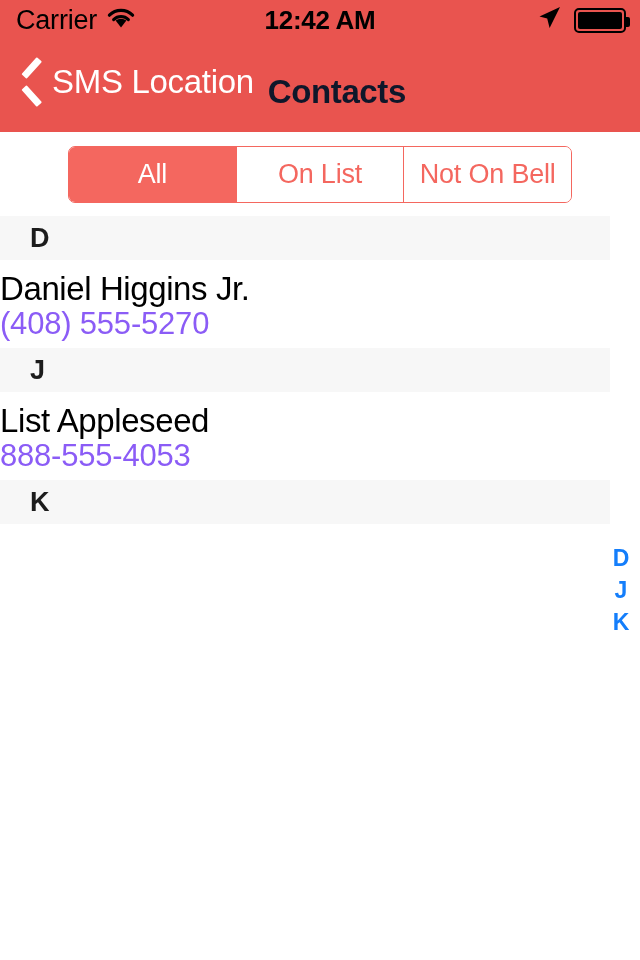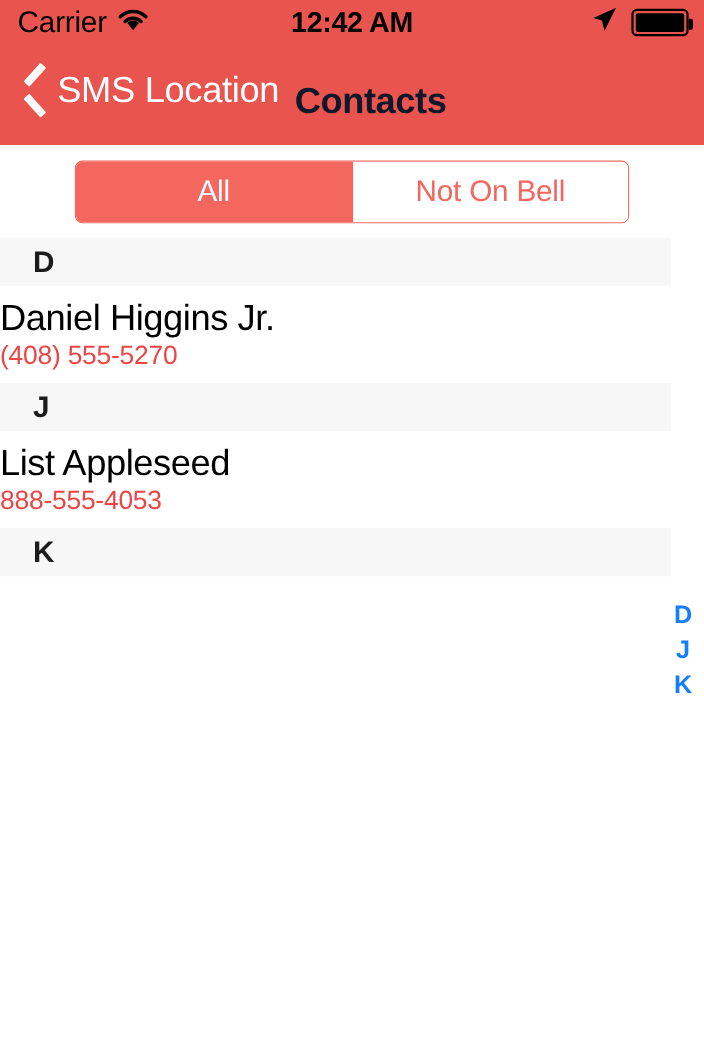--- a/index.html
+++ b/index.html
@@ -110,21 +110,21 @@
   .contact-row {
     height:88px; background:#ffffff; 
     display:flex; flex-direction:column; justify-content:center;
     position:relative; cursor:pointer;
   }
   .contact-name {
     font-size:33px; color:#000000; letter-spacing:-0.4px;
     line-height:38px;
   }
   .contact-phone {
-    font-size:24px; color:#ef4444; letter-spacing:-0.2px;
+    font-size:31px; color:#8b5cf6; letter-spacing:-0.2px;
     line-height:30px; margin-top:1px;
   }
   .contact-row.last::after {
     content:""; position:absolute; left:30px; right:30px; bottom:0;
     height:1.5px; background:#c8c7cc;
   }
 
   
   .index-bar {
     position:absolute; right:8px; top:545px;
@@ -171,20 +171,21 @@
         <span class="chev"></span>
         <span class="nav-back-label">SMS Location</span>
       </div>
       <div class="nav-title">Contacts</div>
     </div>
   </div>
 
   <div class="seg-wrap">
     <div class="segmented">
       <div class="seg selected">All</div>
+      <div class="seg">On List</div>
       <div class="seg">Not On Bell</div>
     </div>
   </div>
 
   <div class="list">
 
     <div class="section-header">D</div>
     <div class="contact-row">
       <div class="contact-name">Daniel Higgins Jr.</div>
       <div class="contact-phone">(408) 555-5270</div>

